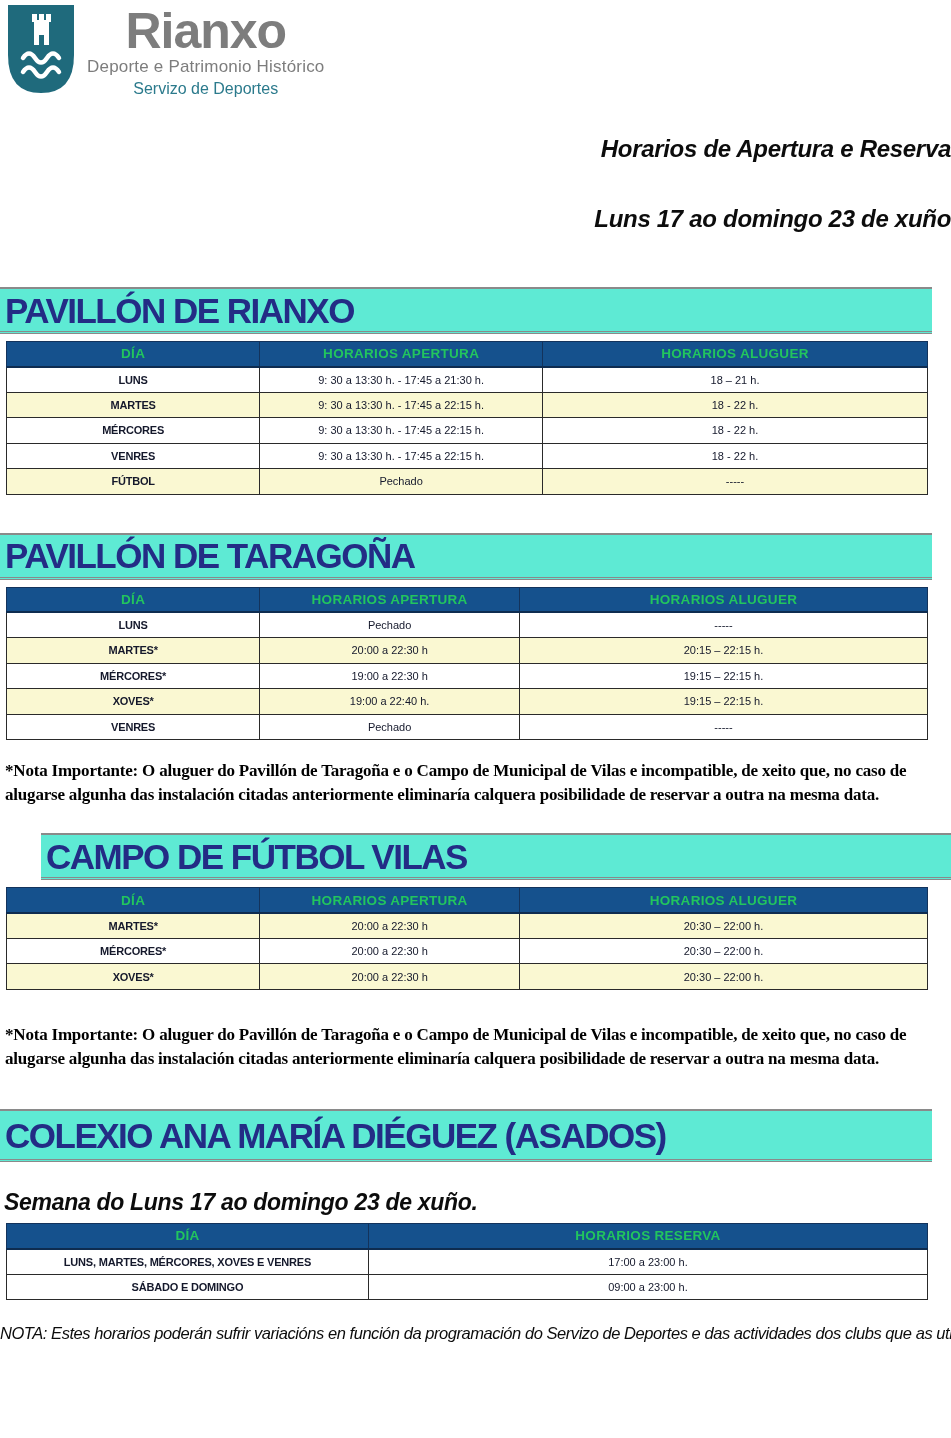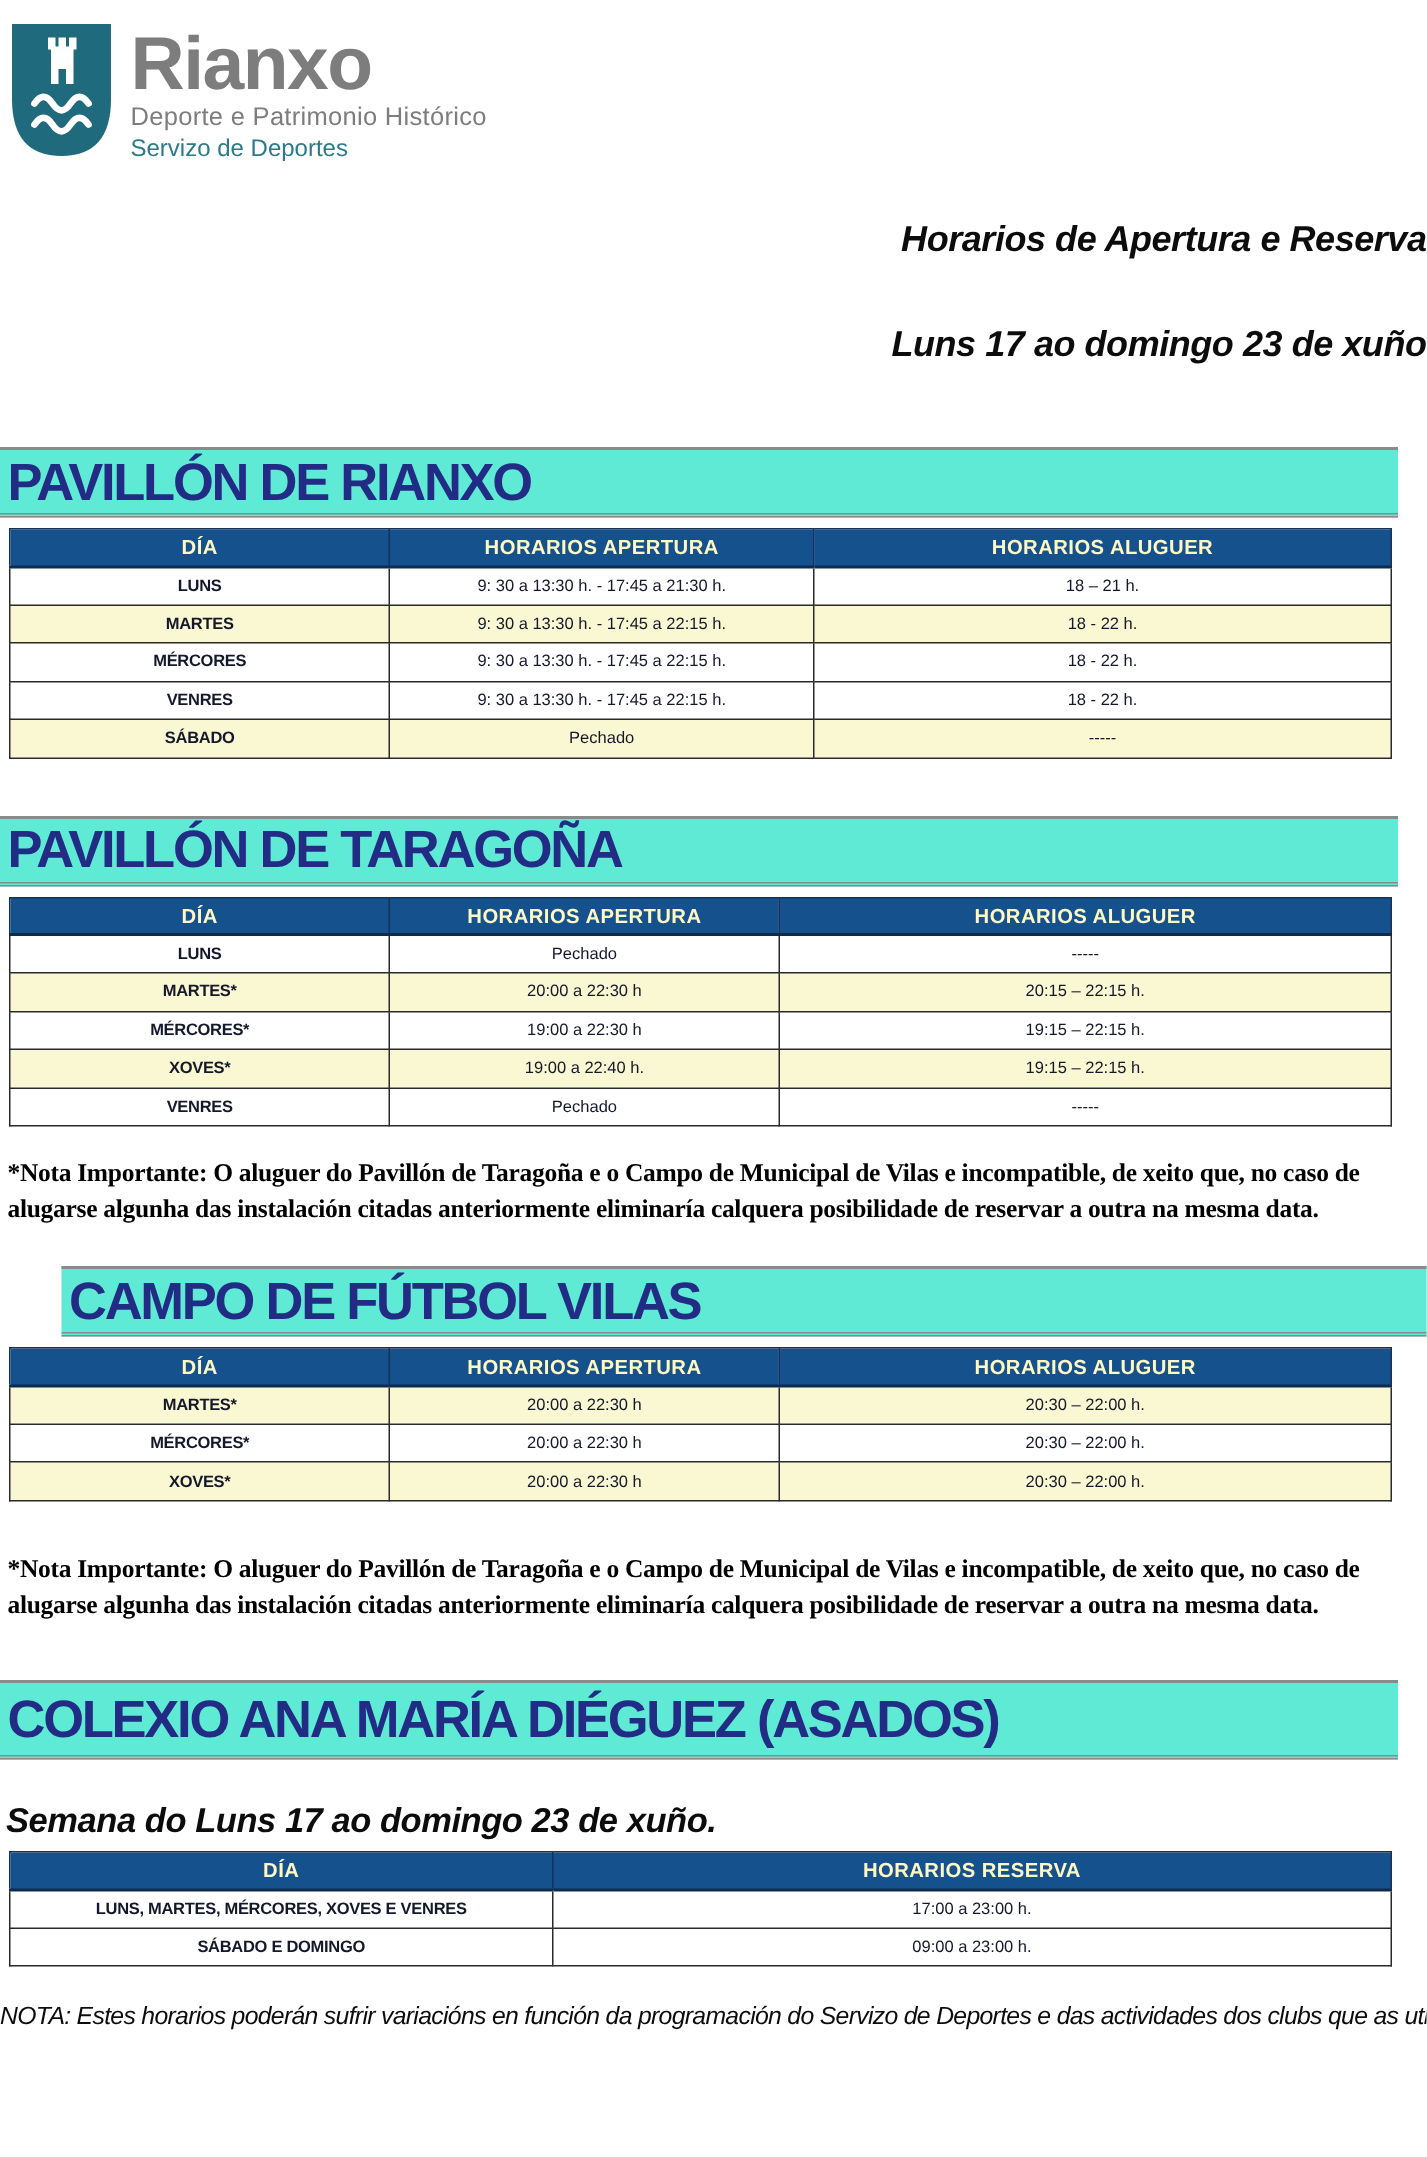--- a/index.html
+++ b/index.html
@@ -7,21 +7,21 @@
   body {
     width:951px; height:1438px;
     background:#ffffff;
     font-family:"Liberation Sans", sans-serif;
     color:#111;
     overflow:hidden;
     position:relative;
   }
 
   
-  .logo-row { display:flex; align-items:flex-start; margin:16px 0 0 8px; height:90px; }
+  .logo-row { display:flex; align-items:flex-start; margin:5px 0 0 8px; height:90px;text-align:center; }
   .logo-shield { flex:0 0 auto; }
   .logo-text { margin-left:13px; padding-top:2px; }
   .brand {
     font-size:50px; font-weight:bold; color:#7d7d7d;
     line-height:48px; letter-spacing:-1px; margin:0;
   }
   .tagline { font-size:17px; font-weight:normal; color:#7d7d7d; margin-top:2px; letter-spacing:.2px; }
   .department { font-size:16px; color:#2b7a8c; margin-top:3px; }
 
   
@@ -47,21 +47,21 @@
   .band-3 { margin-top:26px;margin-left:41px; }
   .band-4 { margin-top:38px; height:53px; }
 
   
   table.sched {
     border-collapse:collapse; table-layout:fixed;
     width:922px; margin:7px 0 0 6px;
     border:1.5px solid #1c1c1c;
   }
   table.sched th {
-    background:#15518d; color:#fef9c3;
+    background:#15518d; color:#22c55e;
     font-size:13.5px; font-weight:bold; letter-spacing:.3px;
     height:25px; text-align:center;
     border:1px solid #13335c; border-bottom:2px solid #0e2c50;
   }
   table.sched td {
     height:25.5px; font-size:11px; text-align:center;
     color:#14182b; border:1.5px solid #2a2a2a;
     background:#ffffff; padding:0 4px;
   }
   table.sched tr.alt td { background:#faf8d2; }
@@ -149,21 +149,21 @@
       <td class="day">MÉRCORES</td>
       <td>9: 30 a 13:30 h. - 17:45  a 22:15 h.</td>
       <td>18 - 22 h.</td>
     </tr>
     <tr>
       <td class="day">VENRES</td>
       <td>9: 30 a 13:30 h. - 17:45  a 22:15 h.</td>
       <td>18 - 22 h.</td>
     </tr>
     <tr class="alt">
-      <td class="day">SÁBADO</td>
+      <td class="day">FÚTBOL</td>
       <td>Pechado</td>
       <td>-----</td>
     </tr>
   </tbody>
 </table>
 
 <div class="band band-2">
   <span class="band-title">PAVILLÓN DE TARAGOÑA</span>
 </div>
 <table class="sched t2">

